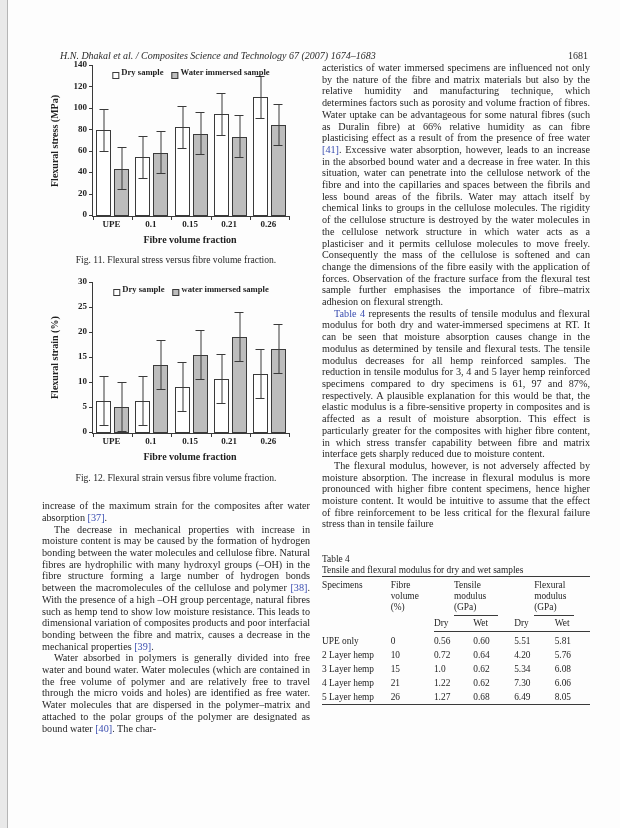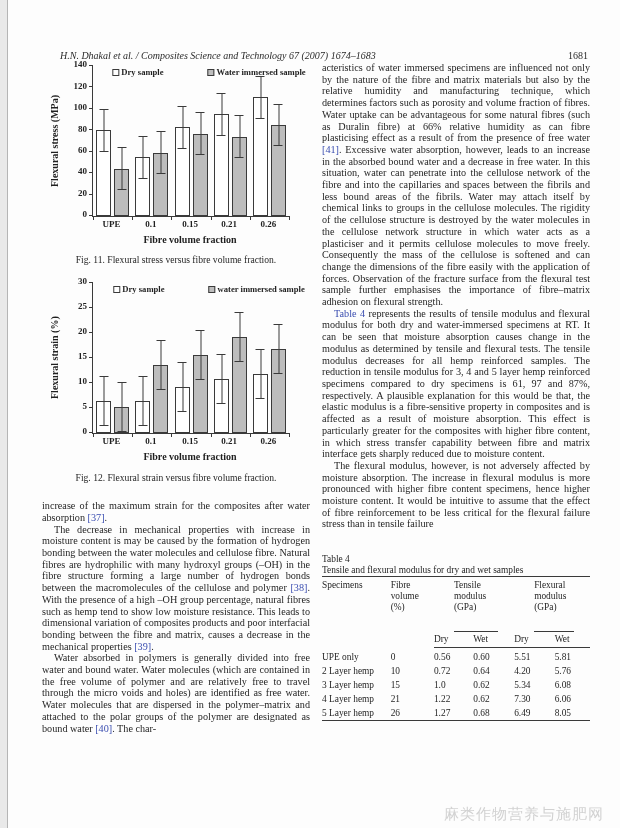--- a/index.html
+++ b/index.html
@@ -27,37 +27,37 @@
   .ytick-label{position:absolute;left:-32px;width:26px;text-align:right;font-size:9px;font-weight:bold;}
   .ytick-mark{position:absolute;left:-4px;width:4px;height:1px;background:#3a3a3a;}
   .xtick-mark{position:absolute;bottom:-4px;width:1px;height:4px;background:#3a3a3a;}
   .groups{position:absolute;left:0;right:0;top:0;bottom:0;display:flex;}
   .group{flex:1;display:flex;align-items:flex-end;justify-content:center;gap:3px;position:relative;}
   .barwrap{position:relative;width:15px;height:100%;}
   .bar{position:absolute;bottom:0;left:0;width:100%;border:1px solid #3a3a3a;box-sizing:border-box;}
   .errbar{position:absolute;left:50%;transform:translateX(-50%);width:9px;border-top:1px solid #3a3a3a;border-bottom:1px solid #3a3a3a;box-sizing:border-box;}
   .errbar:before{content:"";position:absolute;left:50%;top:0;bottom:0;width:1px;background:#3a3a3a;}
   .legend{position:absolute;top:1px;left:50%;transform:translateX(-50%);display:flex;gap:8px;white-space:nowrap;font-size:8.6px;font-weight:bold;}
-  .legend-item{display:flex;align-items:center;gap:2px;margin-left:36px;}
+  .legend-item{display:flex;align-items:flex-end;gap:2px;}
   .swatch{width:7px;height:7px;border:1px solid #3a3a3a;box-sizing:border-box;display:inline-block;}
   .xlabels{display:flex;width:196px;font-size:9px;font-weight:bold;margin-top:2px;}
   .xlabels span{flex:1;text-align:center;}
   .xaxis-title{width:196px;text-align:center;font-weight:bold;font-size:10px;margin-top:3px;}
   .fig-caption{text-align:center;font-size:9.6px;margin:9px 0 17px 0;color:#262626;}
   
   .table-block{margin-top:24px;font-size:9.4px;line-height:11px;text-align:left;}
   .table-label{margin:0 0 1px 0;}
   .table-caption{margin:0 0 3px 0;}
   table.tbl{width:100%;border-collapse:collapse;border-top:1px solid #3a3a3a;font-size:9.4px;}
   table.tbl th{font-weight:normal;text-align:left;vertical-align:top;padding:3px 2px 1px 0;}
   table.tbl .subhead th{border-bottom:1px solid #3a3a3a;padding:1px 2px 2px 0;}
   table.tbl td{padding:2px 2px 1px 0;vertical-align:top;}
   table.tbl tbody tr:first-child td{padding-top:4px;}
   table.tbl{border-bottom:1px solid #3a3a3a;}
-  .grouphead div{border-bottom:1px solid #3a3a3a;padding-bottom:18px;margin-right:14px;margin-left:20px;}
+  .grouphead div{border-bottom:1px solid #3a3a3a;padding-bottom:2px;margin-right:14px;margin-left:20px;}
   .tbl-footnote{margin-top:4px;font-size:9.2px;line-height:11px;text-align:justify;}
   
   .watermark{position:absolute;right:16px;bottom:6px;text-align:right;color:#d2d2d2;font-family:"Liberation Sans", sans-serif;}
   .watermark .wm-cn{font-size:15px;letter-spacing:1px;line-height:16px;}
   .watermark .wm-url{font-size:14px;line-height:15px;}
 </style>
 </head>
 <body>
 
 <div class="page-edge"></div>
@@ -345,14 +345,13 @@
             <td>0.68</td>
             <td>6.49</td>
             <td>8.05</td>
           </tr>
         </tbody>
     </table>
   </div>
 </div>
 
 <div class="watermark">
-  <div class="wm-cn">麻类作物营养与施肥网</div>
 </div>
 
 </body></html>

